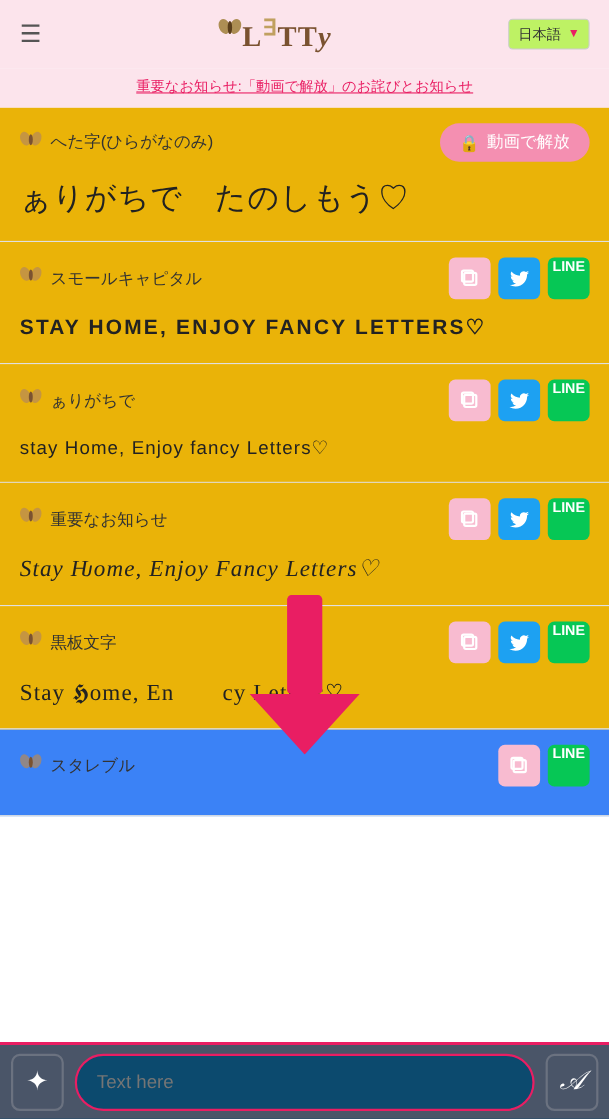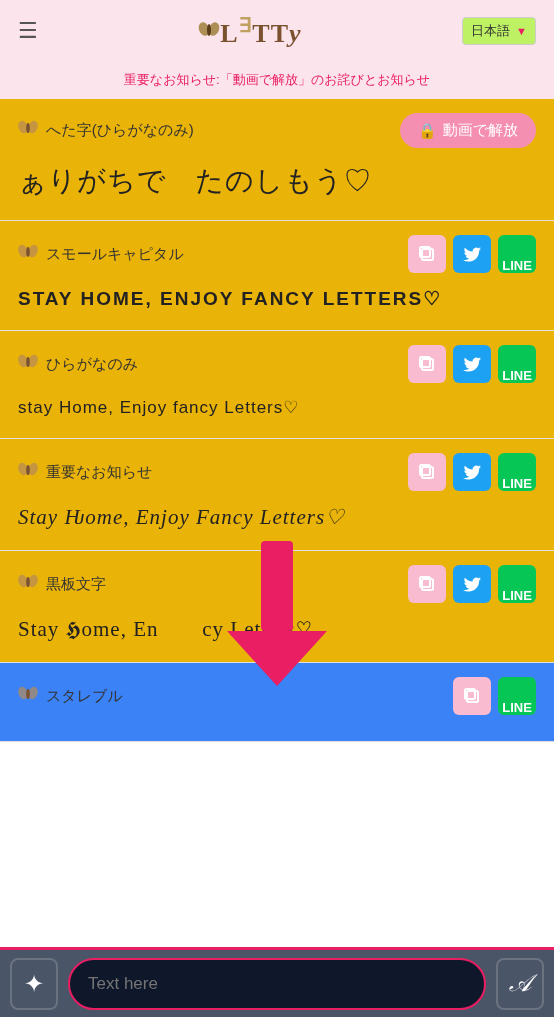--- a/index.html
+++ b/index.html
@@ -26,21 +26,21 @@
       color: #555;
       cursor: pointer;
     }
     .header-logo {
       font-size: 28px;
       font-weight: bold;
       color: #7a5230;
       letter-spacing: 2px;
       font-family: Georgia, serif;
       display: flex;
-      align-items: flex-end;
+      align-items: flex-start;
       gap: 0;
     }
     .lang-selector {
       display: flex;
       align-items: center;
       border: 1.5px solid #ccc;
       border-radius: 4px;
       padding: 4px 8px;
       font-size: 13px;
       color: #333;
@@ -55,20 +55,21 @@
 
     
     .notice-banner {
       background: #fce4ec;
       padding: 8px 18px 10px;
       text-align: center;
     }
     .notice-link {
       color: #e91e63;
       font-size: 13px;
+      text-decoration: underline;
       cursor: pointer;
       text-align: center;
     }
 
     
     .section {
       border-bottom: 1px solid #e0e0e0;
       padding: 14px 18px 16px;
       background: #eab308;
     }
@@ -120,21 +121,21 @@
       color: #fff;
       font-size: 16px;
     }
     .btn-line {
       width: 38px;
       height: 38px;
       background: #06c755;
       border: none;
       border-radius: 6px;
       display: flex;
-      align-items: flex-end;
+      align-items: flex-start;
       justify-content: center;
       cursor: pointer;
       color: #fff;
       font-size: 13px;
       font-weight: bold;
     }
 
     
     .btn-unlock {
       background: #f48fb1;
@@ -213,21 +214,21 @@
       align-items: center;
       justify-content: center;
       cursor: pointer;
       color: #fff;
       font-size: 22px;
       flex-shrink: 0;
     }
     .bottom-input {
       flex: 1;
       height: 52px;
-      background: #0f172a;
+      background: #0c4a6e;
       border: 2.5px solid #e91e63;
       border-radius: 28px;
       padding: 0 18px;
       color: #aaa;
       font-size: 17px;
       outline: none;
     }
     .bottom-font-btn {
       width: 48px;
       height: 52px;
@@ -340,21 +341,21 @@
 <div class="section">
   <div class="section-header">
     <div class="section-title">
       <span>
         <svg width="20" height="20" viewBox="0 0 20 20" fill="none">
           <ellipse cx="5" cy="8" rx="4.5" ry="6.5" fill="#b5895a" opacity="0.7" transform="rotate(-20 5 8)"></ellipse>
           <ellipse cx="15" cy="8" rx="4.5" ry="6.5" fill="#b5895a" opacity="0.7" transform="rotate(20 15 8)"></ellipse>
           <ellipse cx="10" cy="9" rx="1.8" ry="5" fill="#7a5230"></ellipse>
         </svg>
       </span>
-      <span>ひらがなのみ</span>
+      <span>ぁりがちで</span>
     </div>
     <div class="action-buttons">
       <button class="btn-copy">
         <svg width="18" height="18" viewBox="0 0 18 18" fill="none">
           <rect x="4" y="4" width="11" height="11" rx="1.5" stroke="#fff" stroke-width="2" fill="none"></rect>
           <rect x="2" y="2" width="10" height="10" rx="1.5" stroke="#fff" stroke-width="2" fill="none"></rect>
         </svg>
       </button>
       <button class="btn-twitter">
         <svg width="18" height="15" viewBox="0 0 18 15" fill="white">

